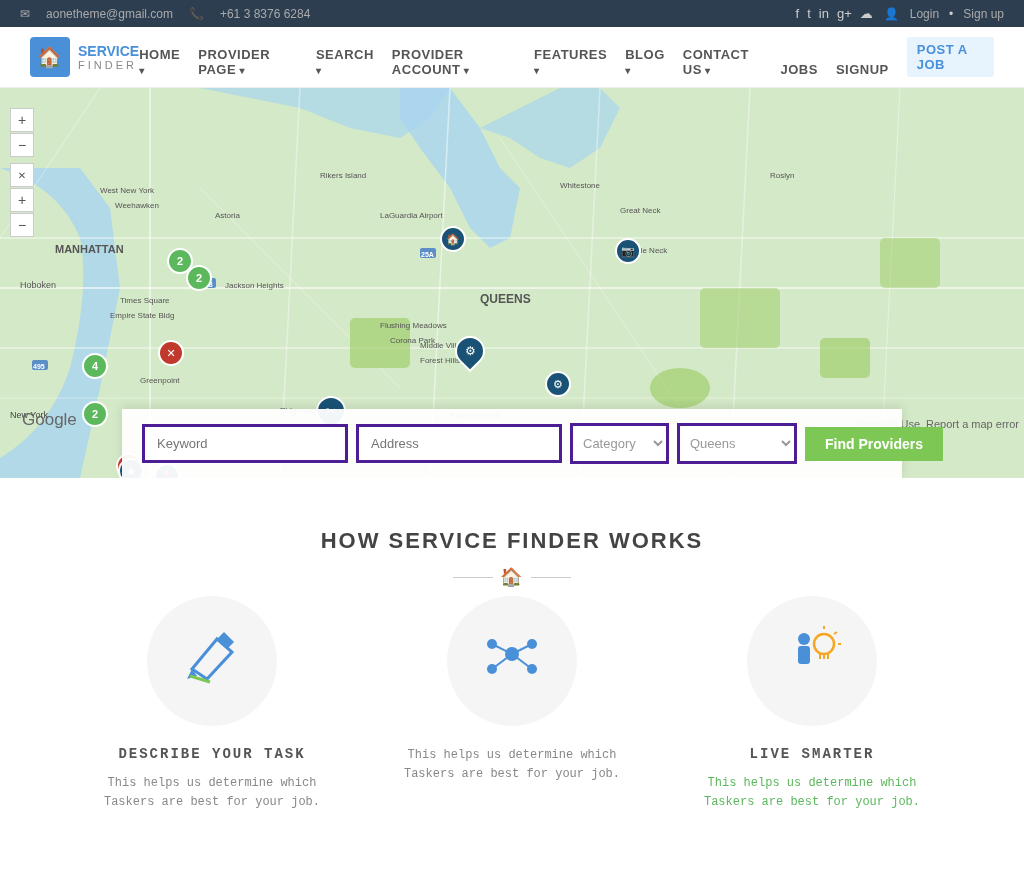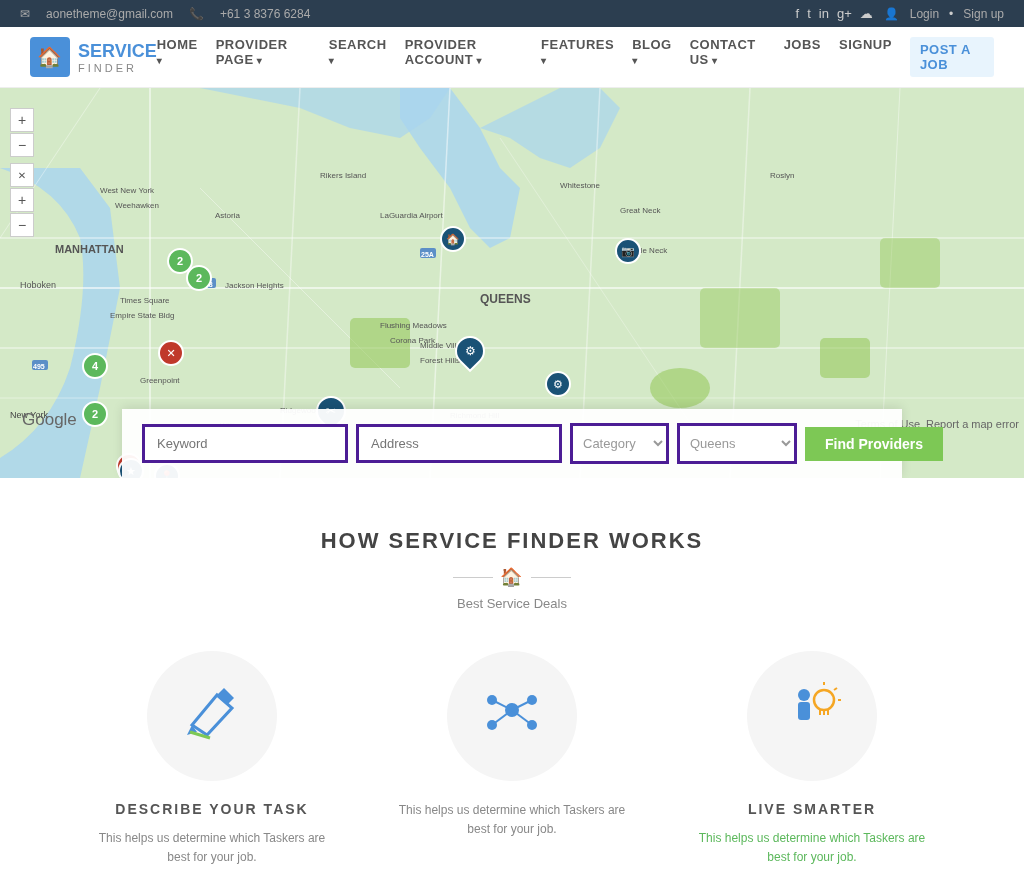--- a/index.html
+++ b/index.html
@@ -35,21 +35,21 @@
     }
     .logo { display: flex; align-items: center; gap: 8px; text-decoration: none; }
     .logo-icon {
       width: 40px; height: 40px;
       background: #4a90d9;
       border-radius: 4px;
       display: flex; align-items: center; justify-content: center;
       color: white; font-size: 20px;
     }
     .logo-sub { font-size: 11px; letter-spacing: 3px; color: #888; display: block; }
-    .nav-links { display: flex; gap: 18px; align-items: flex-start; }
+    .nav-links { display: flex; gap: 18px; align-items: flex-end; }
     .nav-links a {
       text-decoration: none; color: #555; font-size: 13px; font-weight: 600;
       text-transform: uppercase; letter-spacing: 0.5px;
     }
     .nav-links .has-dropdown::after { content: ' ▾'; font-size: 10px; }
     .nav-links .post-job {
       background: #e8f4fd; color: #4a90d9;
       padding: 5px 10px; border-radius: 3px;
     }
 
@@ -147,20 +147,21 @@
 
     .how-cards {
       display: flex;
       justify-content: center;
       gap: 60px;
       flex-wrap: wrap;
     }
     .how-card {
       width: 240px;
       text-align: center;
+      font-family: Liberation Mono, monospace;
     }
     .how-card-icon-wrap {
       width: 130px; height: 130px;
       border-radius: 50%;
       background: #f5f5f5;
       display: flex; align-items: center; justify-content: center;
       margin: 0 auto 20px;
     }
     .how-card-icon { font-size: 50px; }
     .how-card h3 {
@@ -214,21 +215,21 @@
       <span>•</span>
       <a>Sign up</a>
     </div>
   </div>
 </div>
 
 <nav class="nav">
   <a class="logo" href="#">
     <div class="logo-icon">🏠</div>
     <div>
-      <span style="font-size:18px;font-weight:bold;color:#4a90d9;">SERVICE</span>
+      <span style="font-size:14px;font-weight:bold;color:#4a90d9;">SERVICE</span>
       <span class="logo-sub">FINDER</span>
     </div>
   </a>
   <div class="nav-links">
     <a class="has-dropdown">HOME</a>
     <a class="has-dropdown">PROVIDER PAGE</a>
     <a class="has-dropdown">SEARCH</a>
     <a class="has-dropdown">PROVIDER ACCOUNT</a>
     <a class="has-dropdown">FEATURES</a>
     <a class="has-dropdown">BLOG</a>
@@ -391,21 +392,20 @@
   </div>
 </div>
 
 <div class="how-section">
   <h2>HOW SERVICE FINDER WORKS</h2>
   <div class="divider">
     <div class="divider-line"></div>
     <div class="divider-icon">🏠</div>
     <div class="divider-line"></div>
   </div>
-  <p class="how-subtitle">Best Service Deals</p>
 
   <div class="how-cards">
 
     <div class="how-card">
       <div class="how-card-icon-wrap">
         <div class="how-card-icon">
           <svg width="60" height="60" viewBox="0 0 60 60" xmlns="http://www.w3.org/2000/svg">
             <path d="M10 45 L35 15 L50 28 L25 55 Z" fill="none" stroke="#4a90d9" stroke-width="3"></path>
             <path d="M35 15 L42 8 L52 18 L45 25 Z" fill="#4a90d9"></path>
             <path d="M10 45 L5 55 L15 52 Z" fill="#4a90d9"></path>

